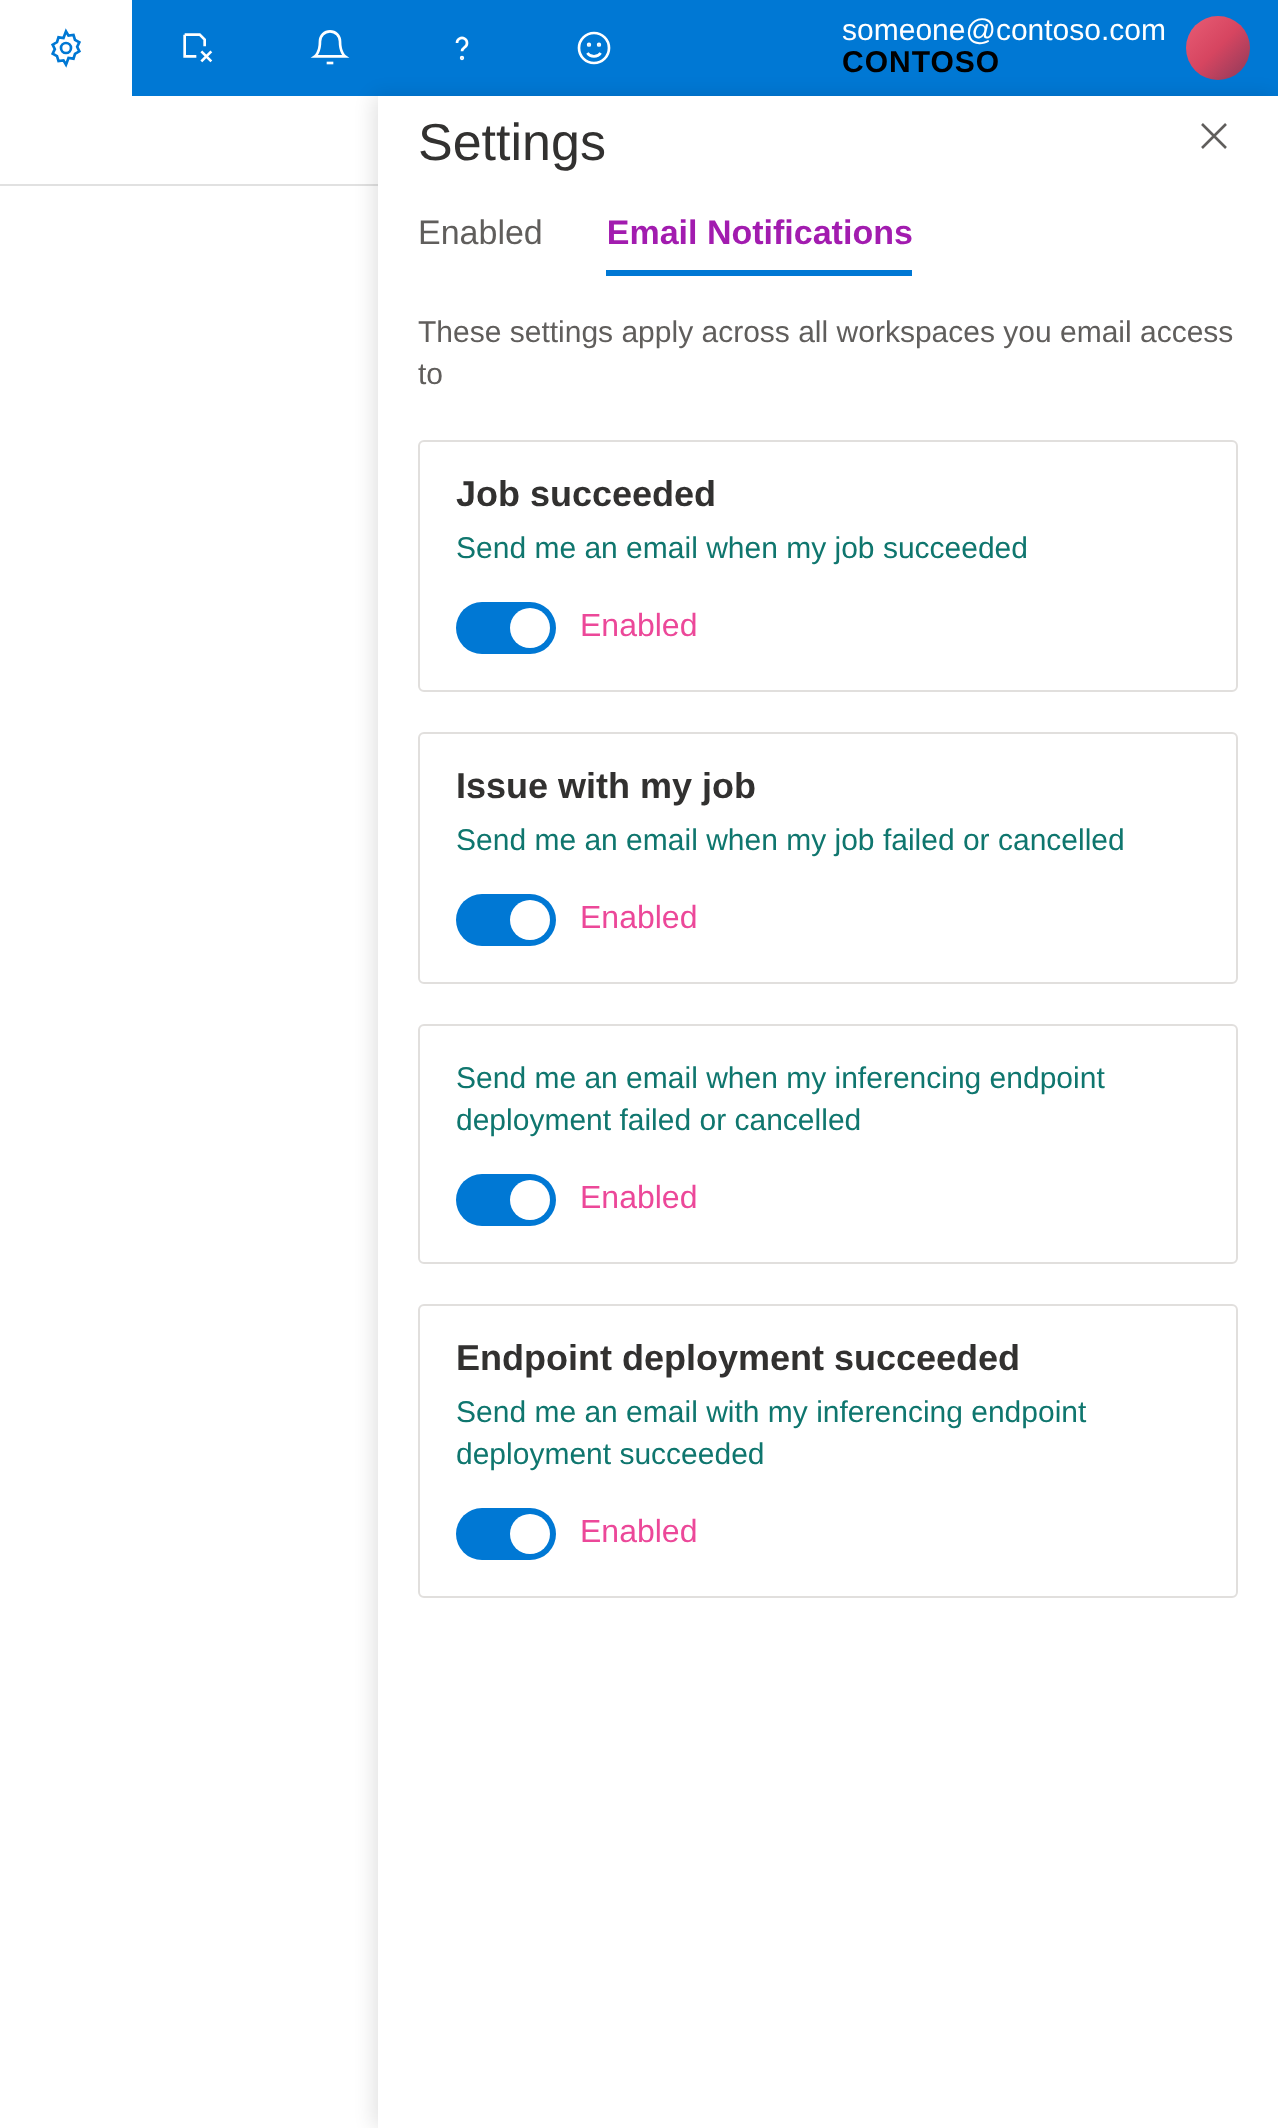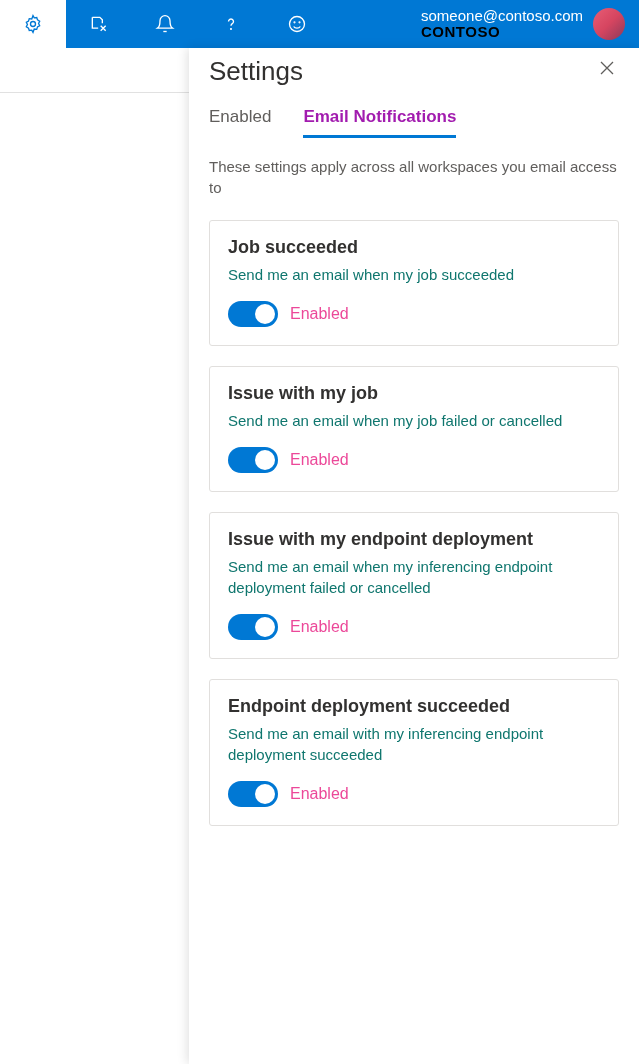--- a/index.html
+++ b/index.html
@@ -246,21 +246,20 @@
   <div class="card">
     <div class="card-title">Issue with my job</div>
     <div class="card-desc">Send me an email when my job failed or cancelled</div>
     <div class="toggle-row">
       <div class="toggle"></div>
       <div class="toggle-label">Enabled</div>
     </div>
   </div>
 
   <div class="card">
-    <div class="card-title">Issue with my endpoint deployment</div>
     <div class="card-desc">Send me an email when my inferencing endpoint deployment failed or cancelled</div>
     <div class="toggle-row">
       <div class="toggle"></div>
       <div class="toggle-label">Enabled</div>
     </div>
   </div>
 
   <div class="card">
     <div class="card-title">Endpoint deployment succeeded</div>
     <div class="card-desc">Send me an email with my inferencing endpoint deployment succeeded</div>

